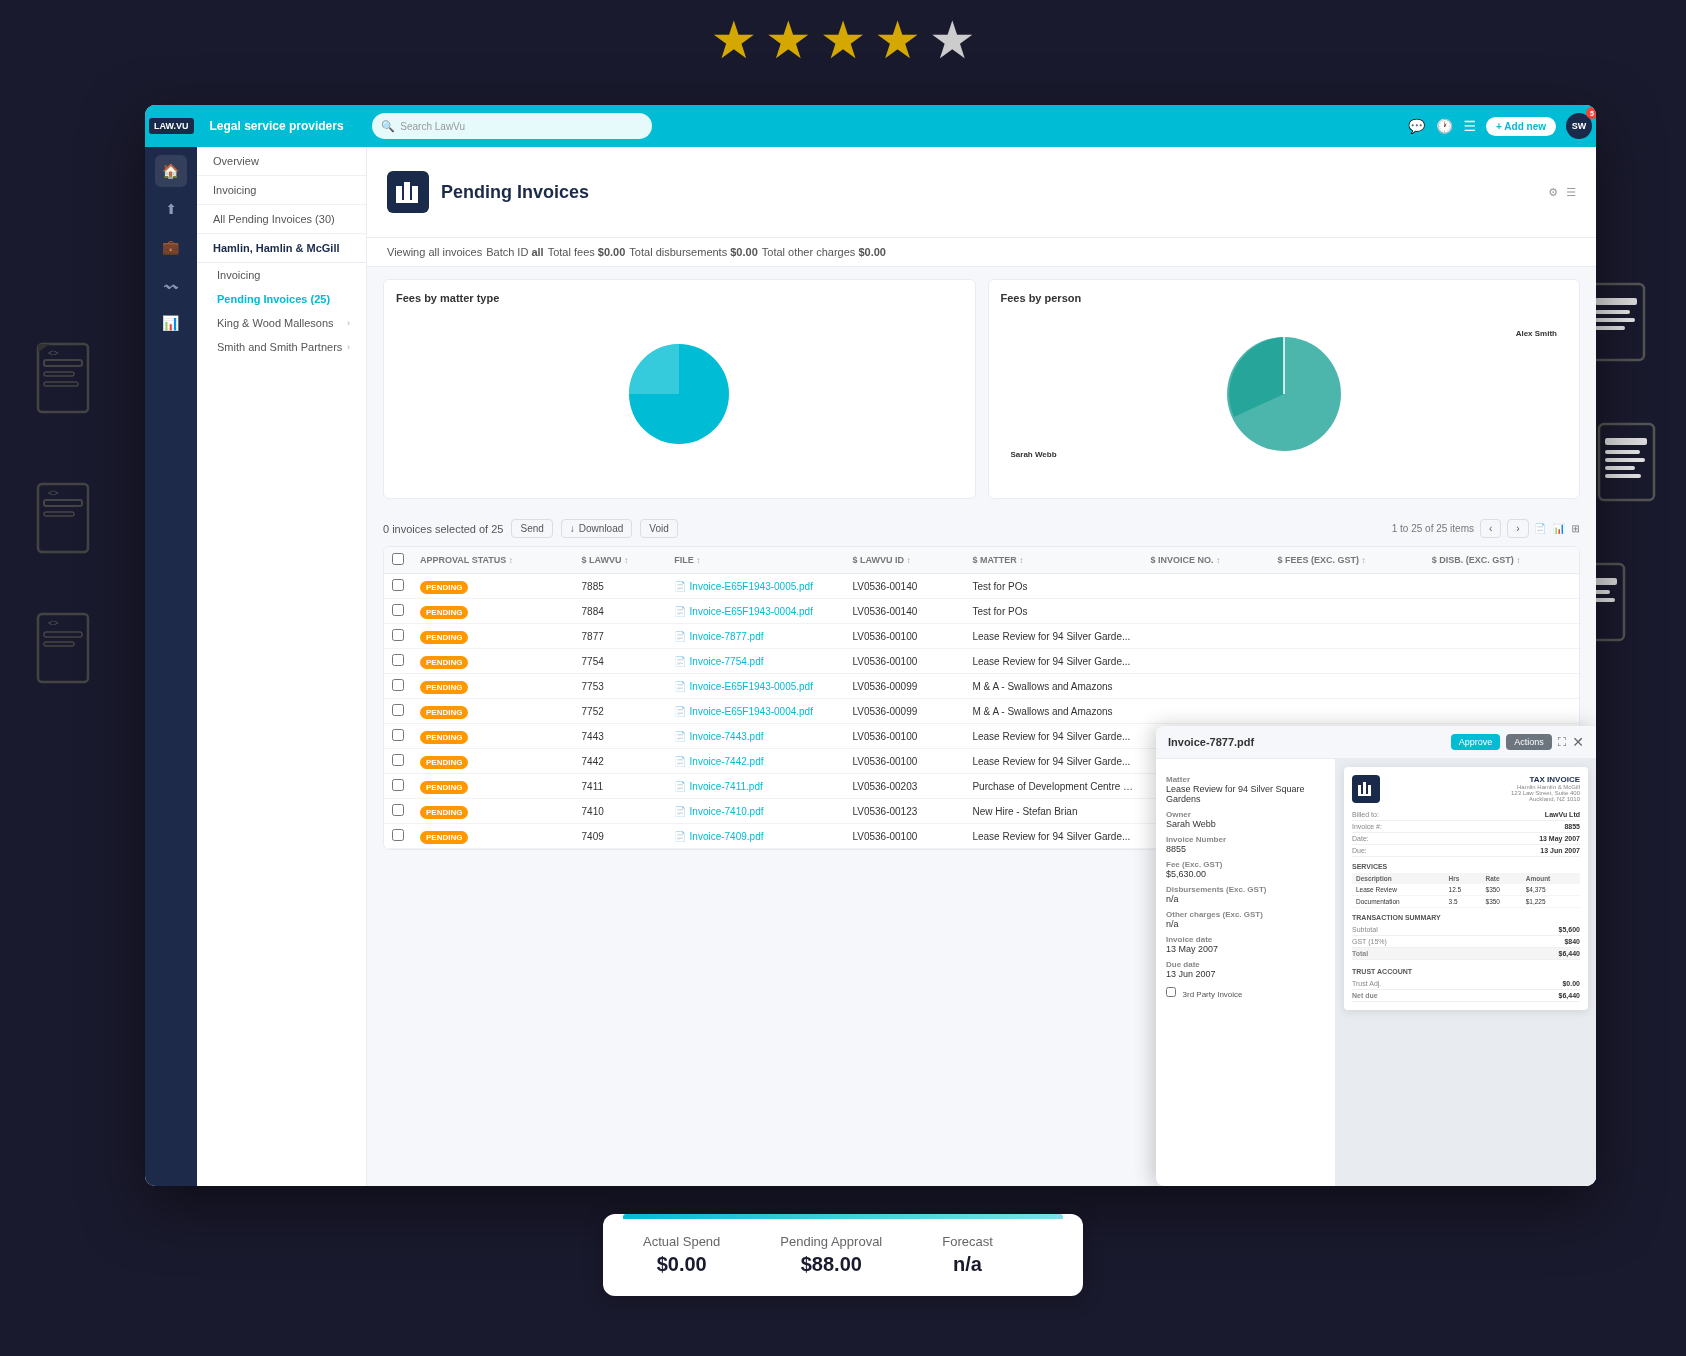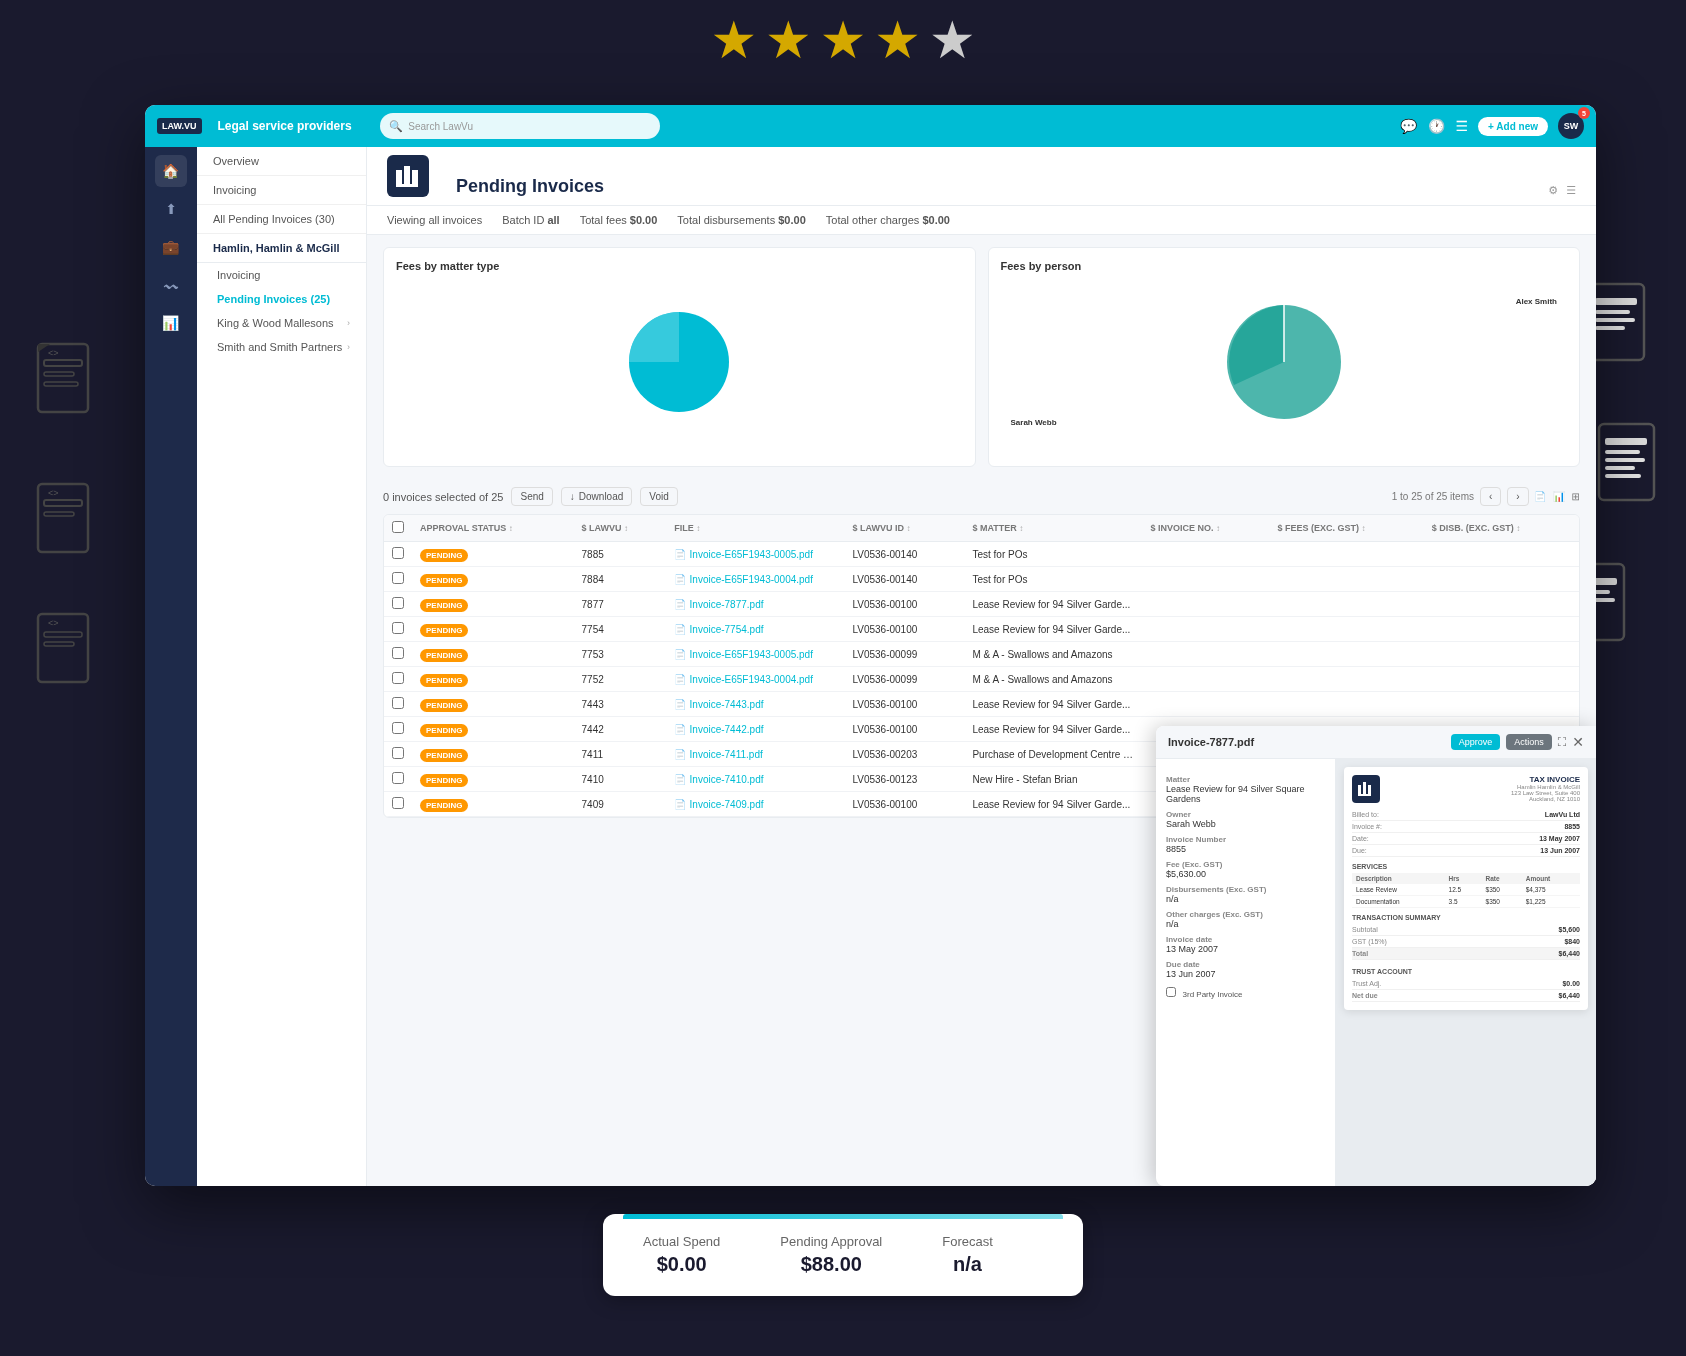--- a/index.html
+++ b/index.html
@@ -105,21 +105,21 @@
       display: flex;
       flex-direction: column;
     }
 
     
     .top-nav {
       background: #00bcd4;
       height: 42px;
       display: flex;
       align-items: center;
-      padding: 0 12px;
+      padding: 0 4px;
       gap: 8px;
       flex-shrink: 0;
     }
     .logo {
       background: #1a2a4a;
       color: white;
       font-size: 9px;
       font-weight: bold;
       padding: 3px 5px;
       border-radius: 3px;
@@ -270,25 +270,25 @@
     
     .right-panel {
       flex: 1;
       overflow-y: auto;
       background: #f5f7fa;
     }
 
     
     .page-header {
       background: white;
-      padding: 8px 20px;
+      padding: 24px 20px;
       border-bottom: 1px solid #e8ecf0;
       display: flex;
-      align-items: flex-end;
-      gap: 27px;
+      align-items: center;
+      gap: 12px;
     }
     .firm-logo {
       width: 42px;
       height: 42px;
       background: #1a2a4a;
       border-radius: 6px;
       display: flex;
       align-items: center;
       justify-content: center;
       color: white;
@@ -305,21 +305,21 @@
     .sub-header {
       background: white;
       padding: 8px 20px;
       border-bottom: 1px solid #e8ecf0;
       font-size: 11px;
       color: #555;
     }
     .sub-header strong { font-weight: 700; }
     .sub-header-row {
       display: flex;
-      gap: 20px;
+      gap: 4px;
       align-items: flex-start;
       flex-wrap: wrap;
     }
 
     
     .charts-section {
       padding: 12px 16px;
       display: flex;
       gap: 12px;
     }

